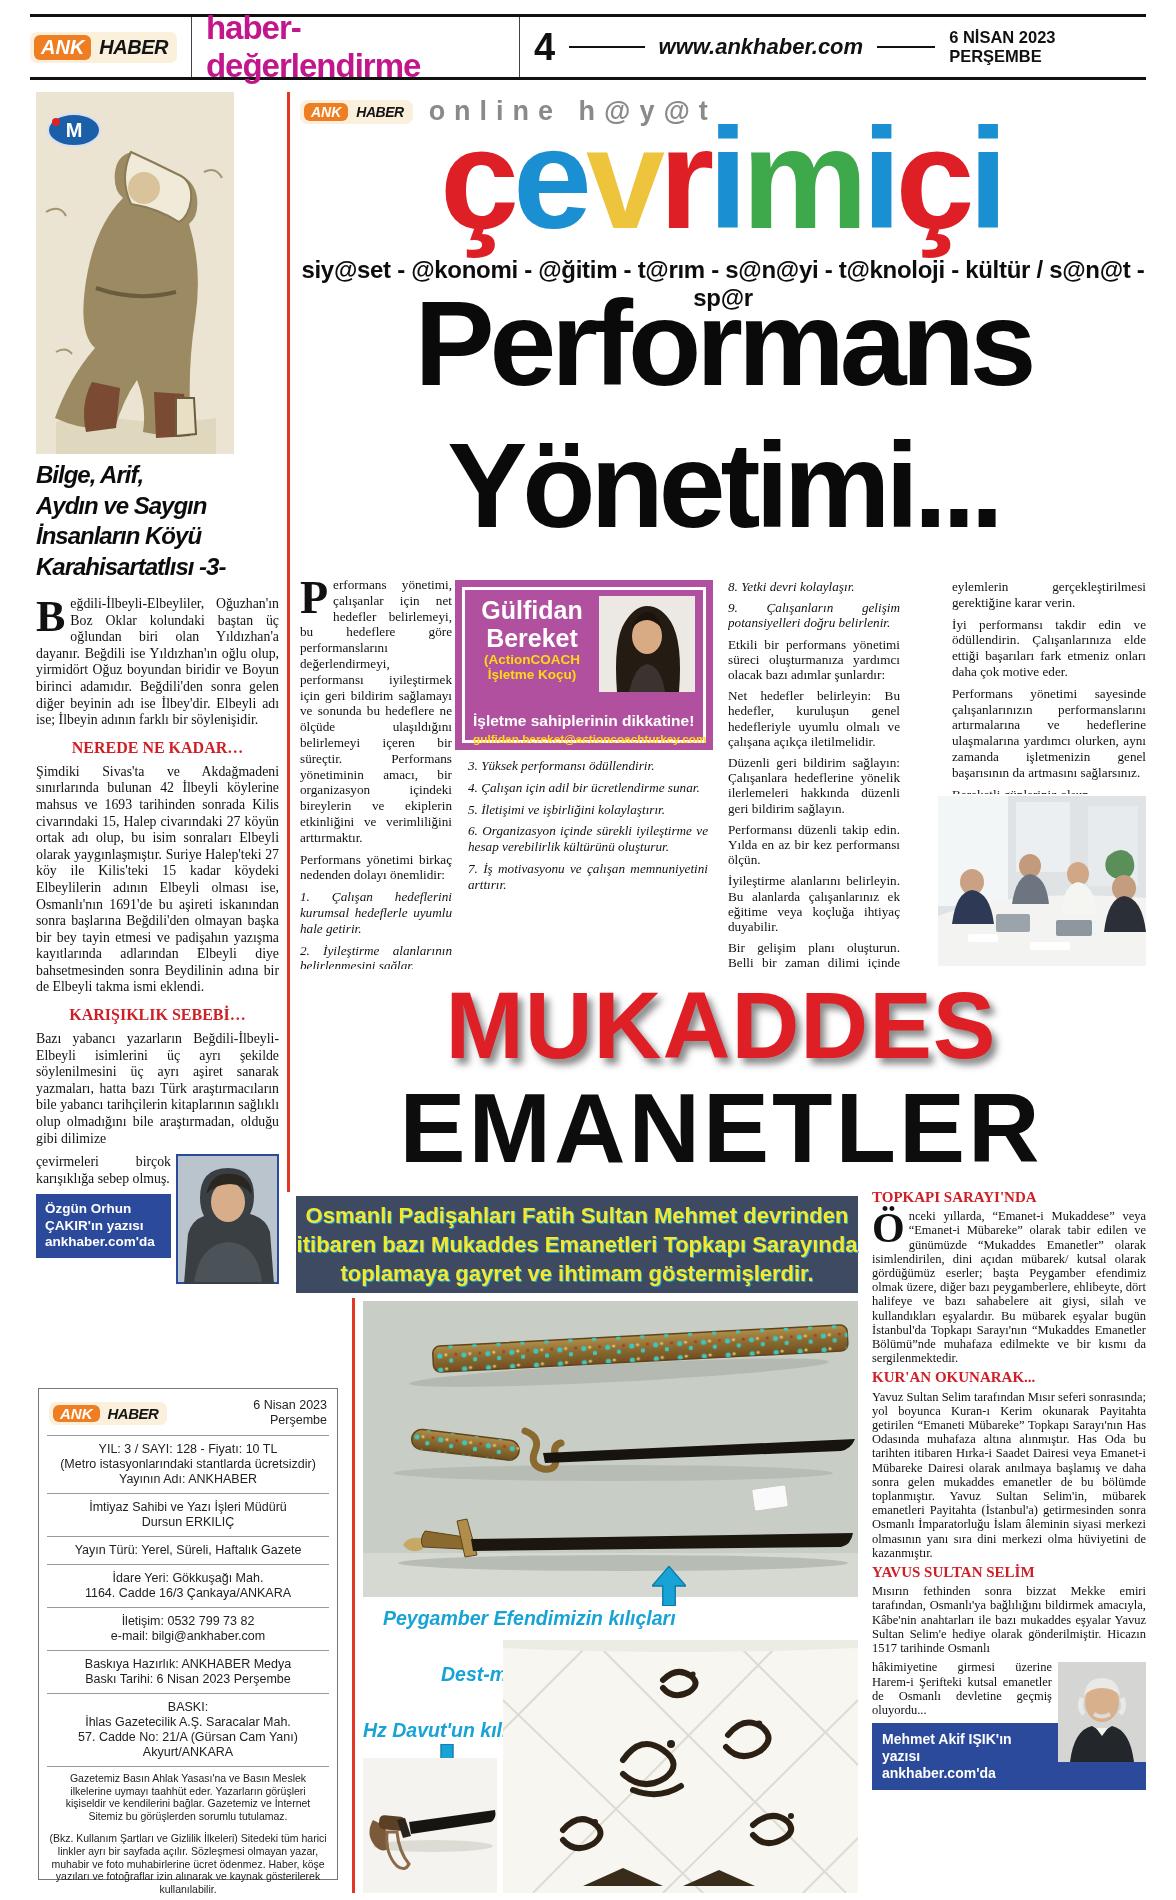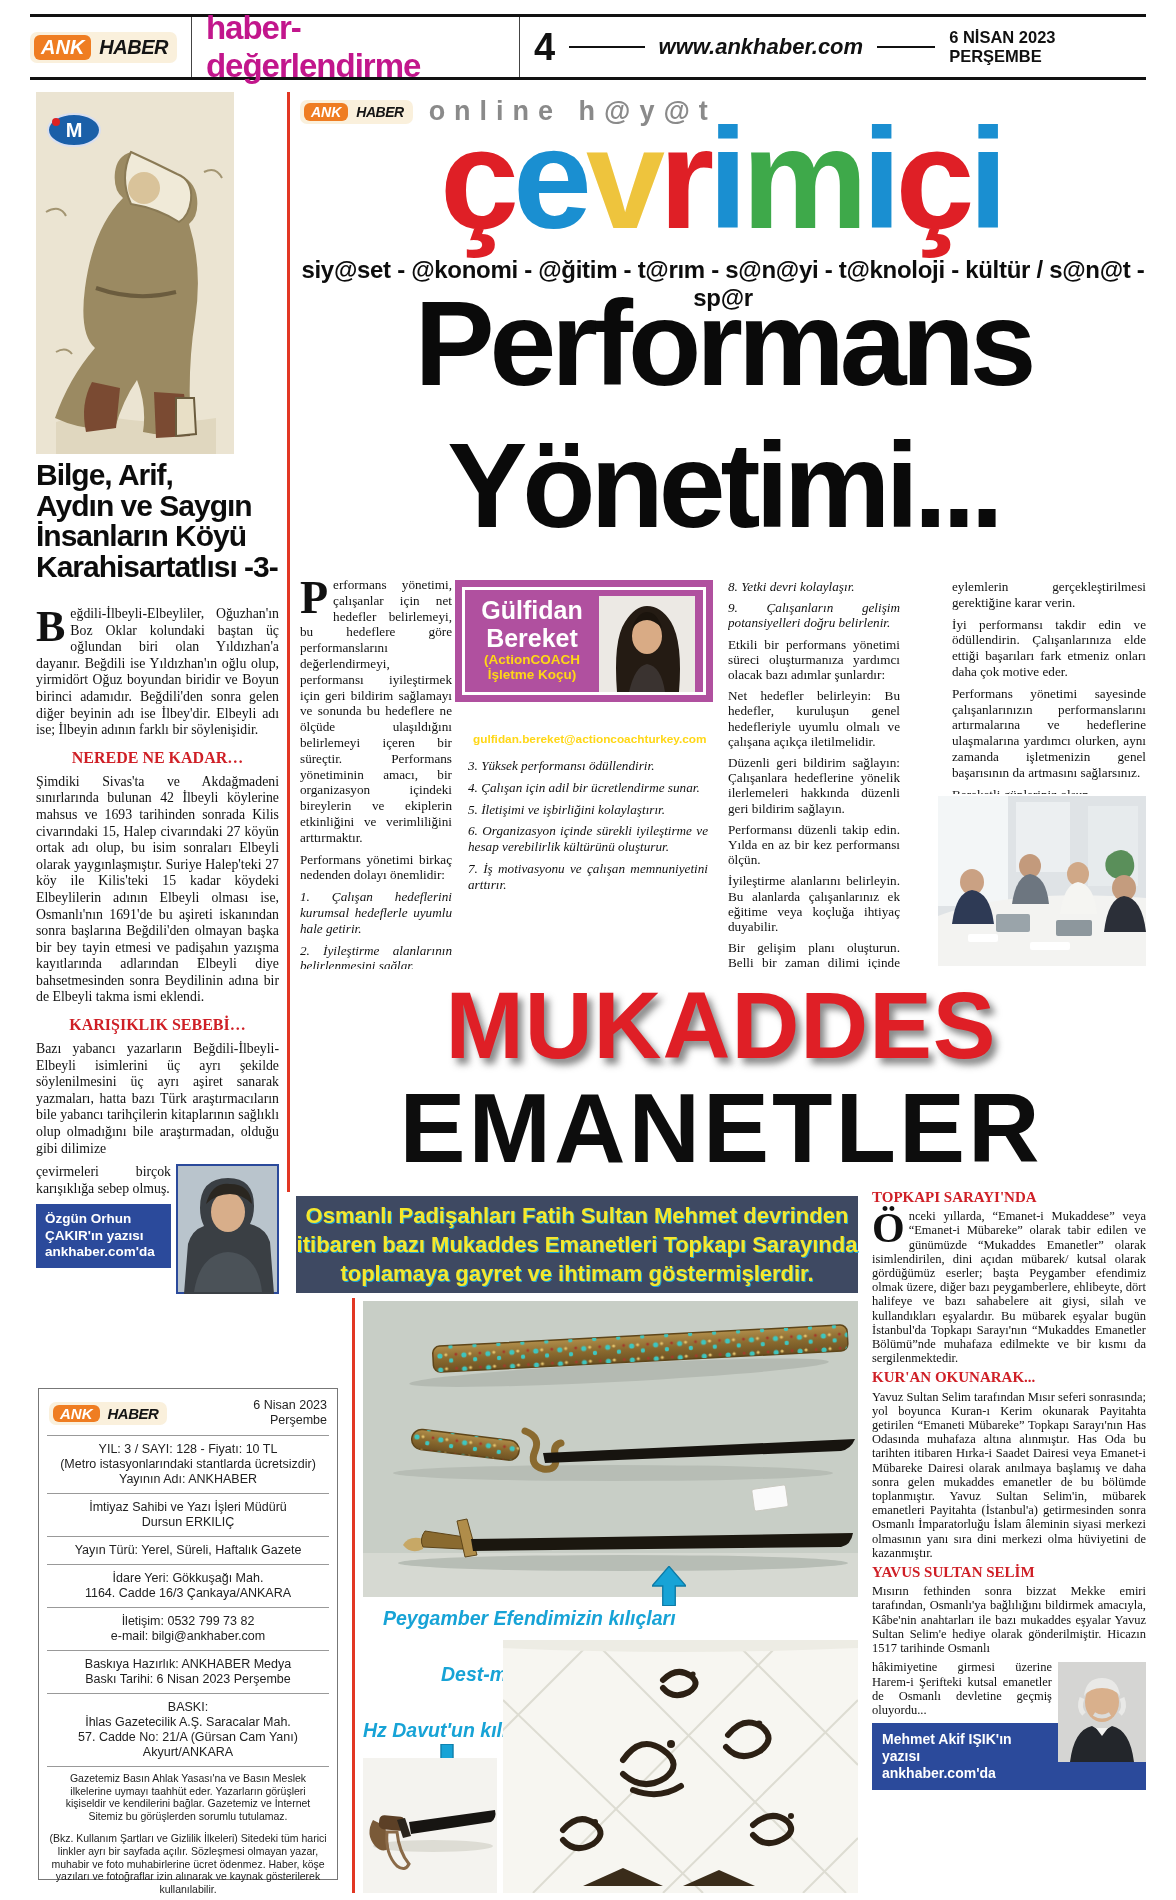--- a/index.html
+++ b/index.html
@@ -20,22 +20,22 @@
   .page-num{font-weight:900;font-size:38px;color:#111;}
   .hline{height:2px;background:#111;}
   .site{font-style:italic;font-weight:700;font-size:22px;color:#111;}
   .hdr-date{font-weight:800;font-size:16.5px;margin-left:auto;color:#111;}
 
   
   .redrule{width:3px;background:#e23723;}
 
   
   .left-flow{left:36px;top:460px;width:243px;height:926px;overflow:hidden;}
-  .left-head{font-family:"Liberation Sans",sans-serif;font-weight:900;font-size:30px;line-height:30.5px;
-             letter-spacing:-1px;color:#0c0c0c;margin-bottom:24px;}
+  .left-head{font-family:"Liberation Sans",sans-serif;font-weight:900;font-size:24px;line-height:30.5px;
+             letter-spacing:-1px;color:#0c0c0c;margin-bottom:14px;font-style:italic;}
   .body-p{font-size:13.8px;line-height:16.6px;text-align:justify;margin:0 0 7px 0;}
   .red-sub{color:#cf1f26;font-weight:700;font-size:16px;text-align:center;margin:10px 0 7px 0;}
   .dropcap{float:left;font-weight:700;font-size:44px;line-height:34px;padding:4px 5px 0 0;}
   .wrap-row{display:flex;gap:5px;align-items:flex-start;}
   .wrap-row .stack{flex:1;min-width:0;}
   .author-box{background:#2b4a9b;color:#fff;font-family:"Liberation Sans",sans-serif;font-weight:800;
               font-size:13.5px;line-height:16.5px;padding:7px 9px;margin-top:6px;}
   .side-photo{flex:0 0 103px;}
 
   
@@ -61,21 +61,21 @@
 
   
   .perf-head{left:300px;top:272px;width:846px;text-align:center;font-family:"Liberation Sans",sans-serif;
              font-weight:900;font-size:120px;line-height:142px;letter-spacing:-5px;color:#0a0a0a;}
   .pcol{font-size:13.2px;line-height:15.8px;text-align:justify;overflow:hidden;}
   .pcol p{margin:0 0 6px 0;}
   .pcol .it{font-style:italic;}
   .c3{line-height:15.2px;}
   .pdrop{float:left;font-weight:700;font-size:46px;line-height:36px;padding:3px 5px 0 0;}
 
-  .expert{left:455px;top:580px;width:258px;height:122px;background:#b0509f;box-sizing:border-box;padding:7px;}
+  .expert{left:455px;top:580px;width:258px;height:170px;background:#b0509f;box-sizing:border-box;padding:7px;}
   .expert .inner{border:3px solid #fff;height:100%;box-sizing:border-box;padding:6px 8px;display:flex;
                  flex-direction:column;font-family:"Liberation Sans",sans-serif;}
   .expert .toprow{display:flex;gap:8px;flex:1;}
   .expert .names{flex:1;text-align:center;}
   .expert .nm{color:#fff;font-weight:900;font-size:25px;line-height:28px;}
   .expert .role{color:#ffd715;font-weight:800;font-size:13.5px;line-height:15px;}
   .expert .photo{flex:0 0 96px;}
   .expert .notice{color:#fff;font-weight:800;font-size:15.5px;margin-top:20px;}
   .expert .email{color:#ffd715;font-weight:700;font-size:11.8px;margin-top:2px;}
 

